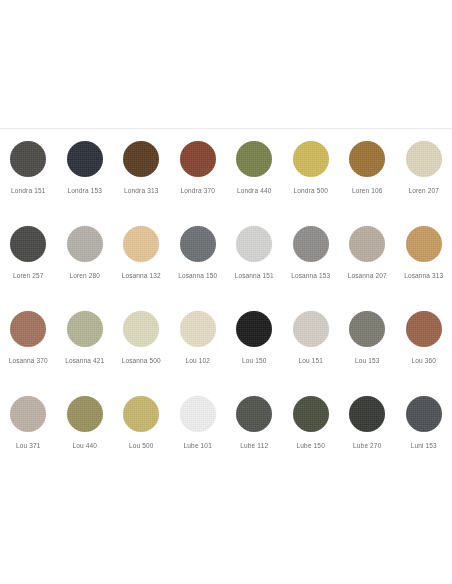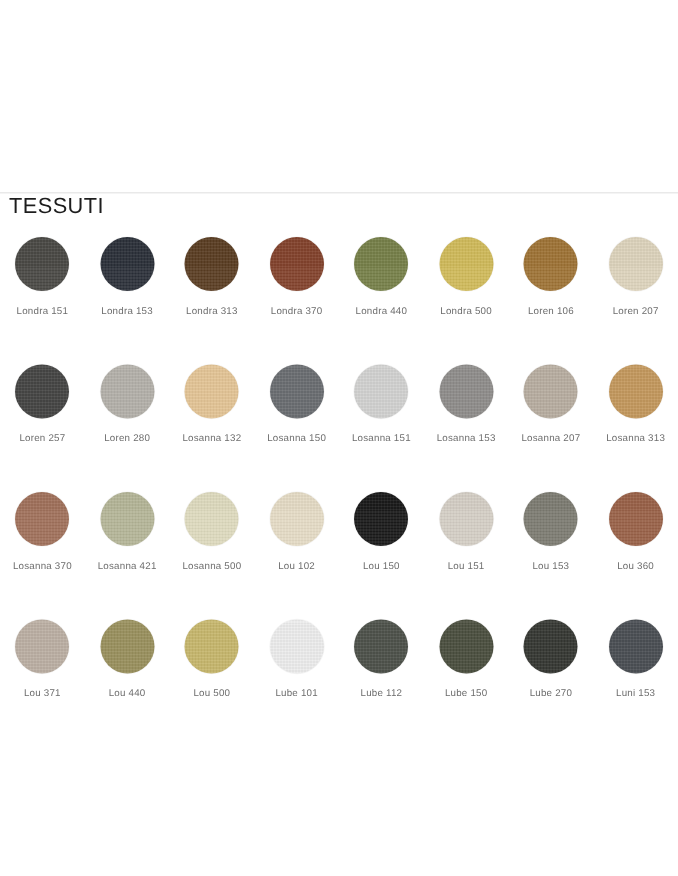--- a/index.html
+++ b/index.html
@@ -99,21 +99,20 @@
 </style>
 </head>
 <body>
 
 <div class="page">
 
   <div class="top-spacer"></div>
 
   <div class="section-divider"></div>
 
-  <div class="section-title">TESSUTI</div>
 
   <div class="swatch-grid">
 
     <div class="swatch-row">
       <div class="swatch-cell">
         <div class="swatch-disc" style="background-color: rgb(75, 74, 70);"></div>
         <div class="swatch-label">Londra 151</div>
       </div>
       <div class="swatch-cell">
         <div class="swatch-disc" style="background-color: rgb(42, 47, 56);"></div>

